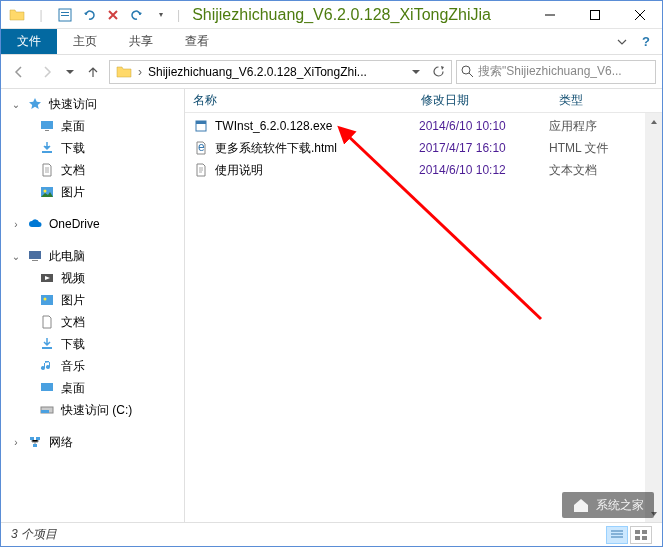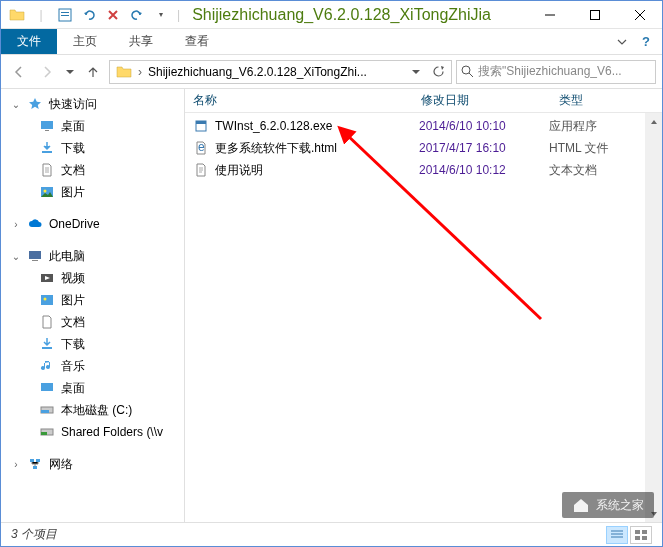--- a/index.html
+++ b/index.html
@@ -316,30 +316,21 @@
         </span>
         <span>桌面</span>
       </div>
     <div class="side-item child">
         <span class="side-icon">
           <svg width="14" height="14" viewBox="0 0 14 14">
             <rect x="1" y="4" width="12" height="6" fill="#ccc" stroke="#888"></rect>
             <rect x="1" y="7" width="8" height="3" fill="#4aa0e0"></rect>
           </svg>
         </span>
-        <span>本地磁盘 (C:)</span>
-      </div>
-    <div class="side-item child">
-        <span class="side-icon">
-          <svg width="14" height="14" viewBox="0 0 14 14">
-            <rect x="1" y="4" width="12" height="6" fill="#ccc" stroke="#888"></rect>
-            <rect x="1" y="7" width="6" height="3" fill="#3a9a3a"></rect>
-          </svg>
-        </span>
-        <span>Shared Folders (\\v</span>
+        <span>快速访问 (C:)</span>
       </div>
     <div class="side-spacer"></div>
     <div class="side-item group">
       <span class="side-chev">›</span>
       <span class="side-icon">
           <svg width="14" height="14" viewBox="0 0 14 14">
             <rect x="2" y="2" width="4" height="3" fill="#4aa0e0"></rect>
             <rect x="8" y="2" width="4" height="3" fill="#4aa0e0"></rect>
             <rect x="5" y="9" width="4" height="3" fill="#4aa0e0"></rect>
             <path stroke="#888" d="M4 5v2h6V5M7 7v2"></path>

